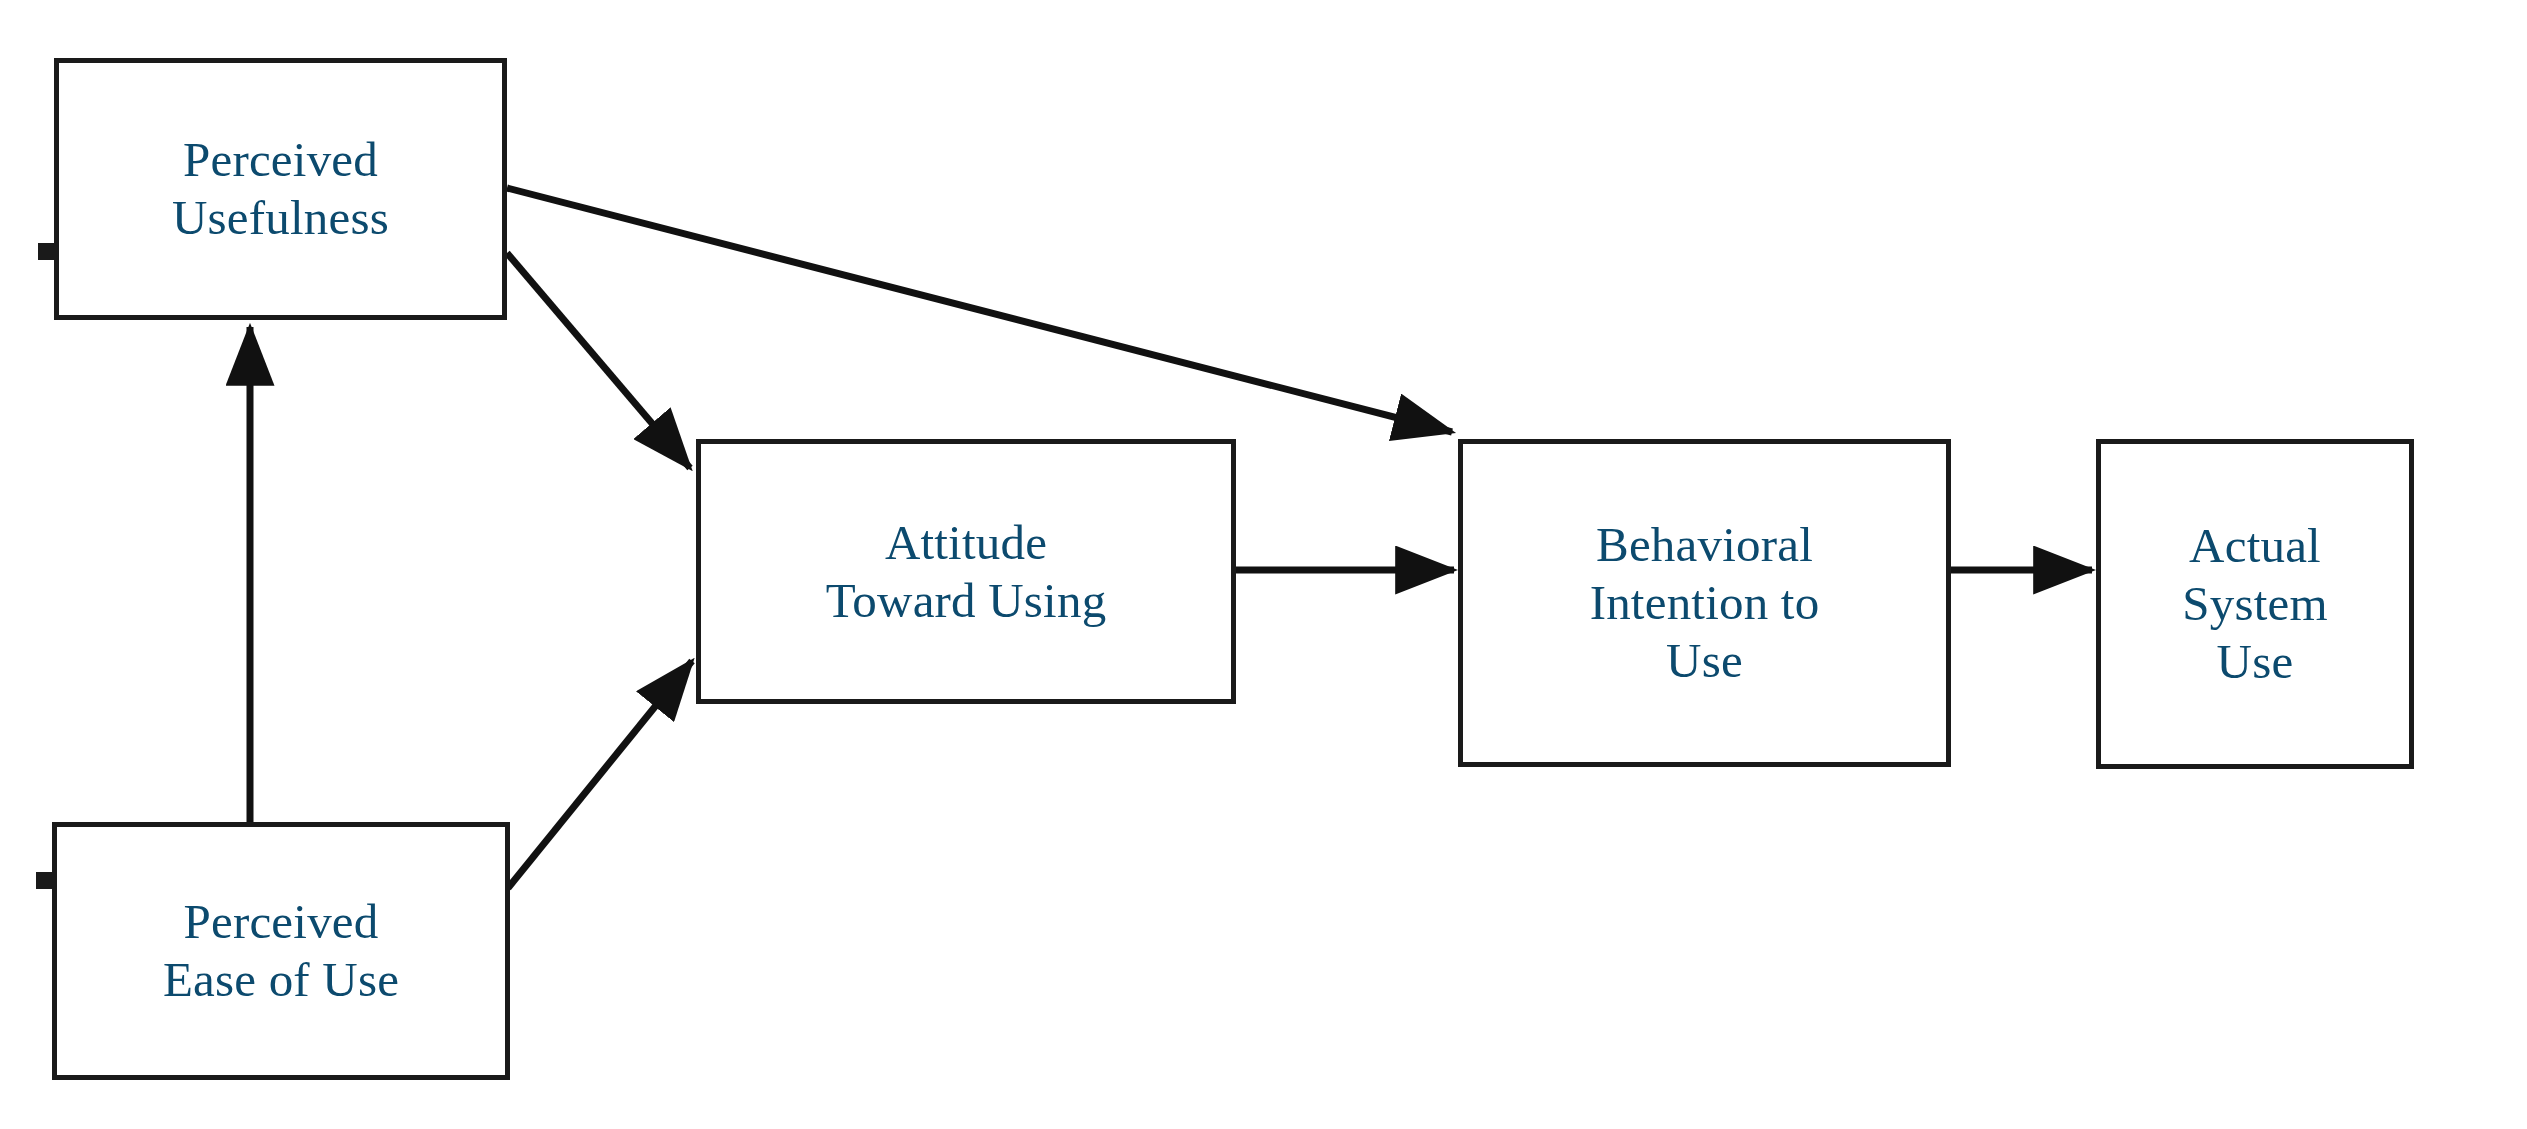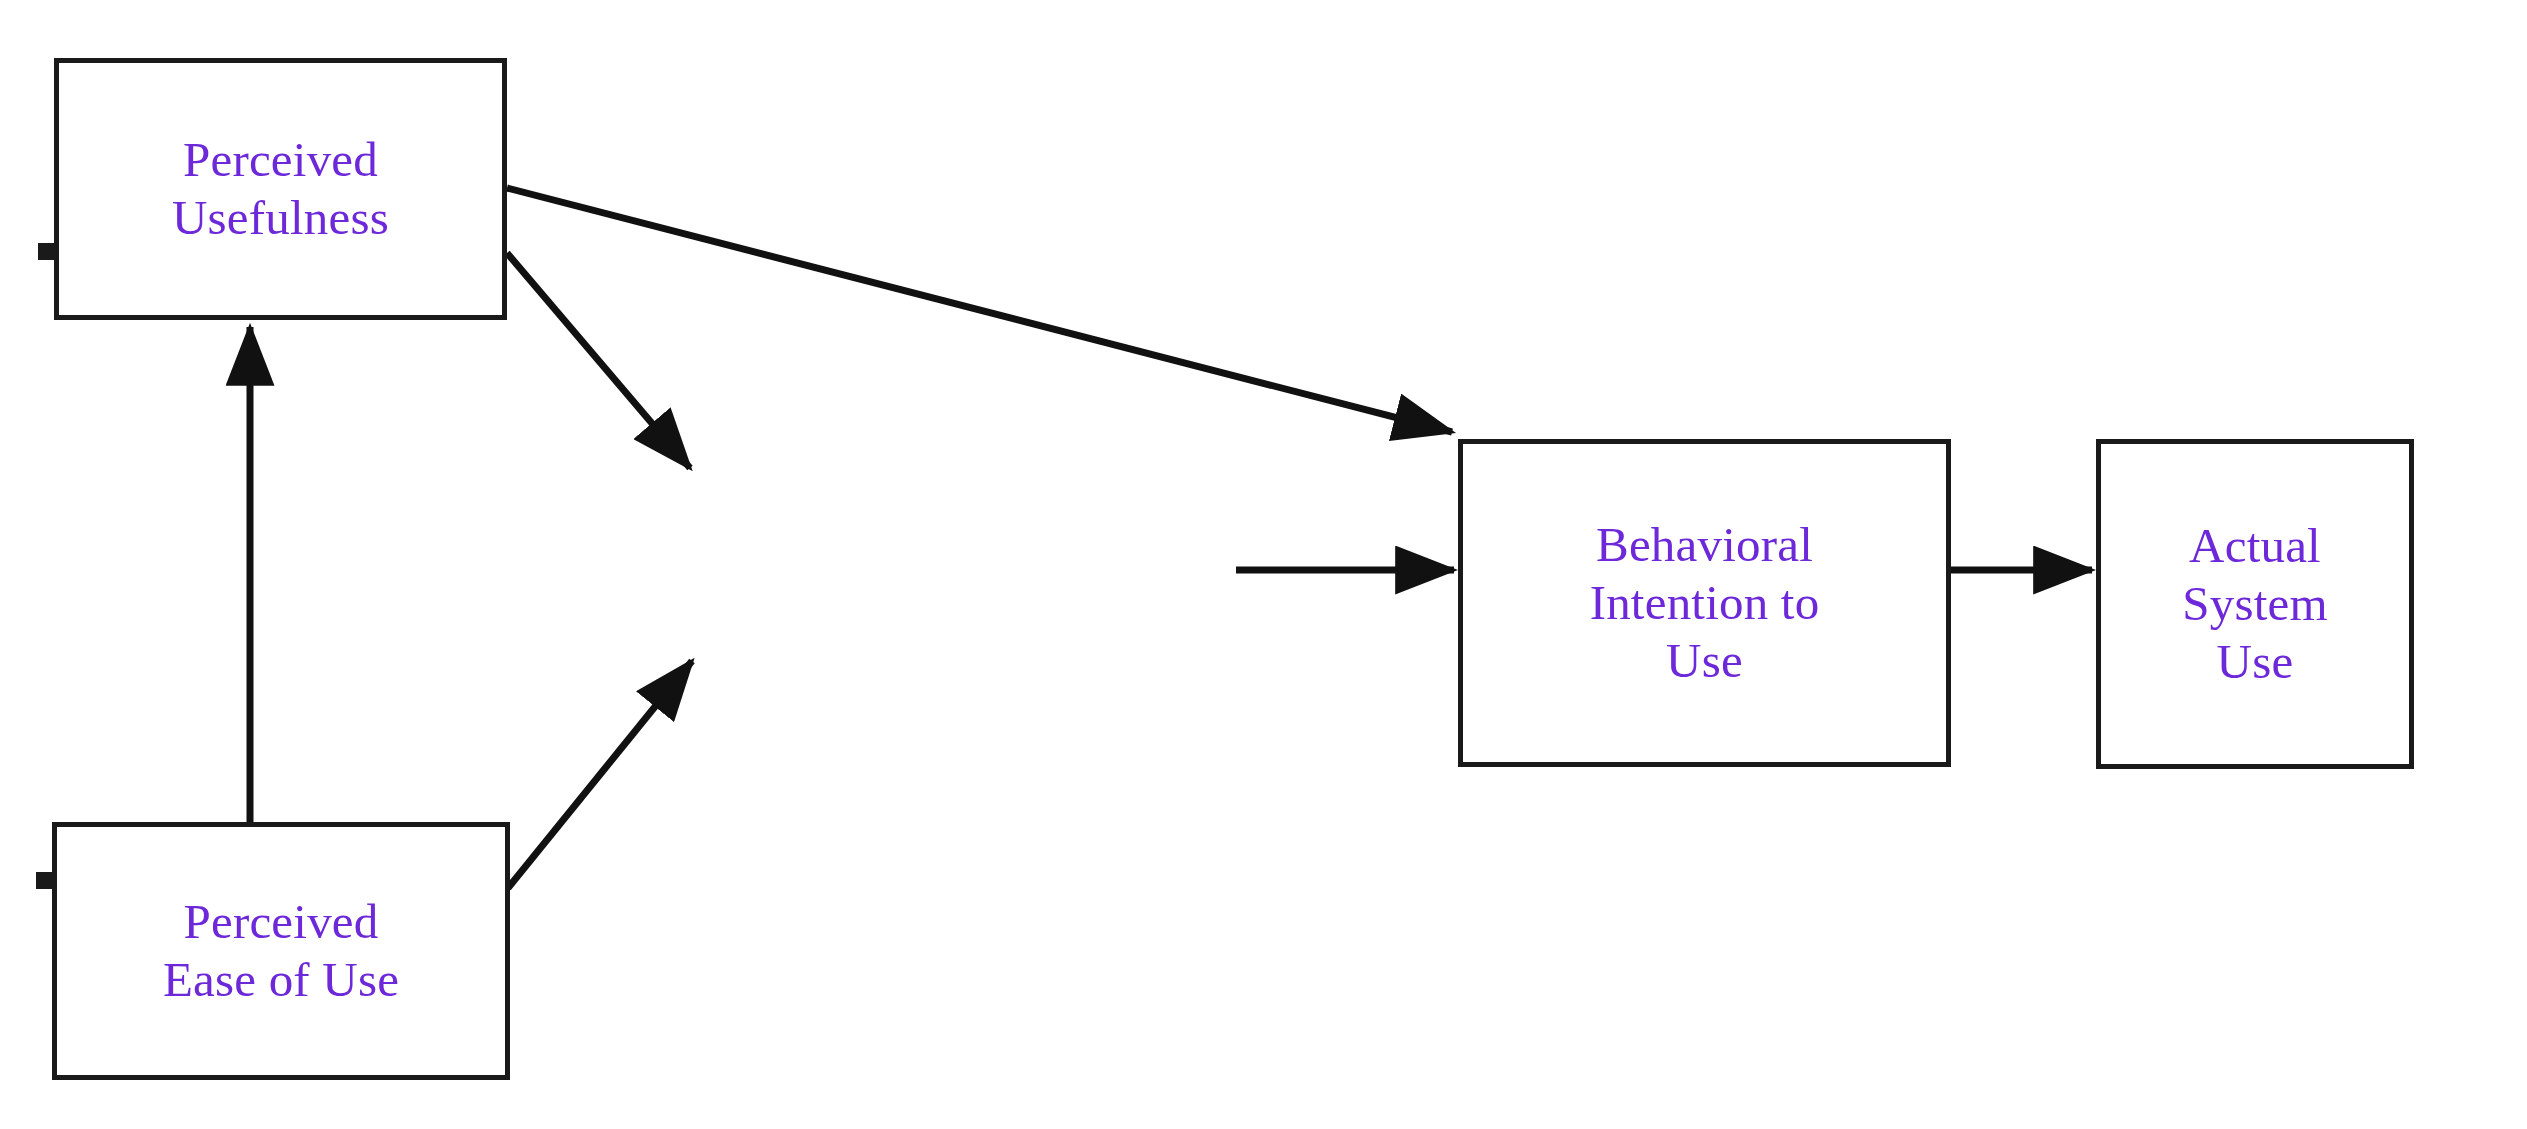--- a/index.html
+++ b/index.html
@@ -29,21 +29,21 @@
     border: 5px solid #1a1a1a;
     display: flex;
     align-items: center;
     justify-content: center;
     z-index: 3;
   }
   .node-label {
     font-family: "Liberation Serif", "DejaVu Serif", serif;
     font-size: 49px;
     line-height: 1.18;
-    color: #6d28d9;
+    color: #0c4a6e;
     text-align: center;
     white-space: pre-line;
     letter-spacing: 0.2px;
     padding: 0 8px;
   }
   
   #box-perceived-usefulness { left: 54px;   top: 58px;  width: 453px;  height: 262px; }
   #box-perceived-ease-of-use{ left: 52px;   top: 822px; width: 458px;  height: 258px; }
   #box-attitude-toward-using{ left: 696px;  top: 439px; width: 540px;  height: 265px; }
   #box-behavioral-intention { left: 1458px; top: 439px; width: 493px;  height: 328px; }
@@ -80,20 +80,24 @@
   <div class="node-box" id="box-perceived-usefulness">
     <span class="node-label">Perceived
 Usefulness</span>
   </div>
 
   <div class="node-box" id="box-perceived-ease-of-use">
     <span class="node-label">Perceived
 Ease of Use</span>
   </div>
 
+  <div class="node-box" id="box-attitude-toward-using">
+    <span class="node-label">Attitude
+Toward Using</span>
+  </div>
 
   <div class="node-box" id="box-behavioral-intention">
     <span class="node-label">Behavioral
 Intention to
 Use</span>
   </div>
 
   <div class="node-box" id="box-actual-system-use">
     <span class="node-label">Actual
 System

